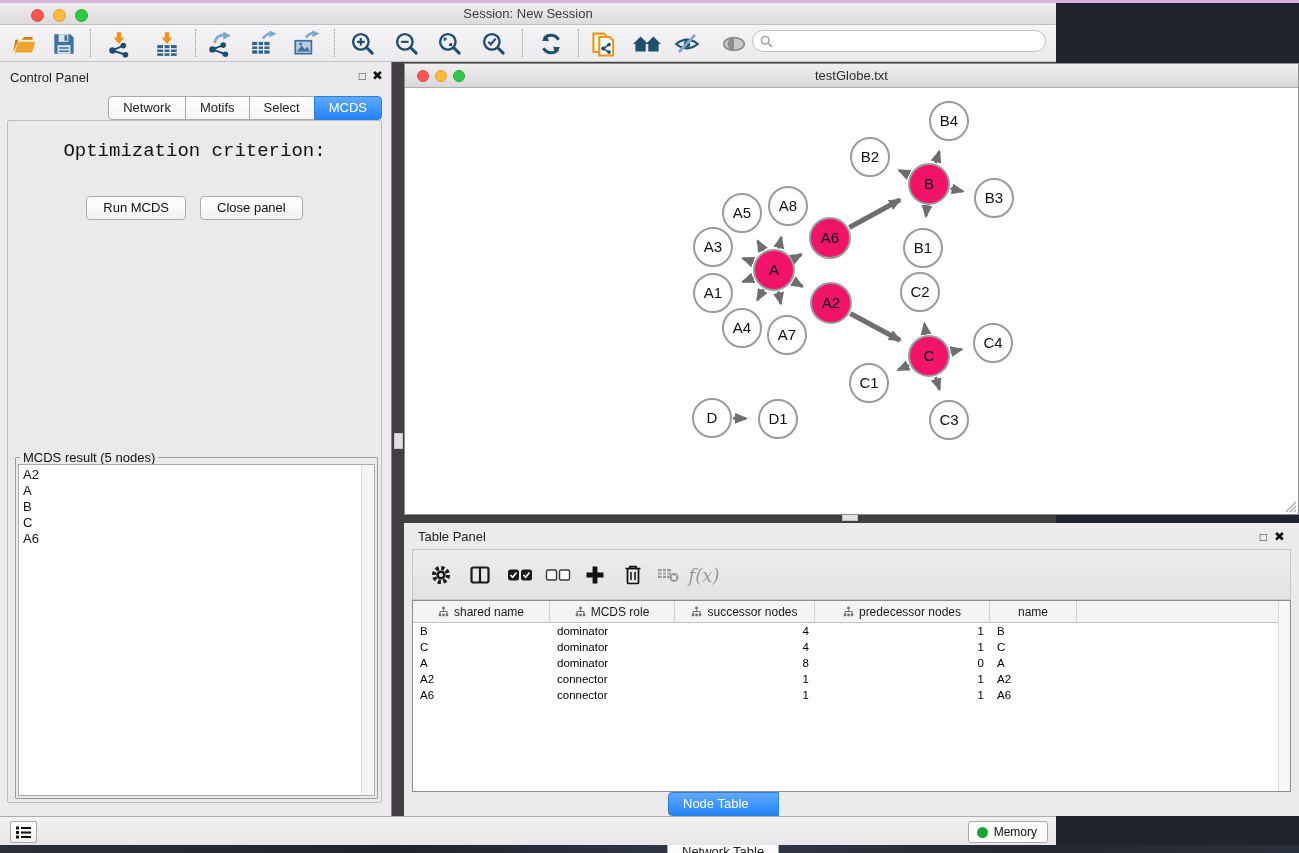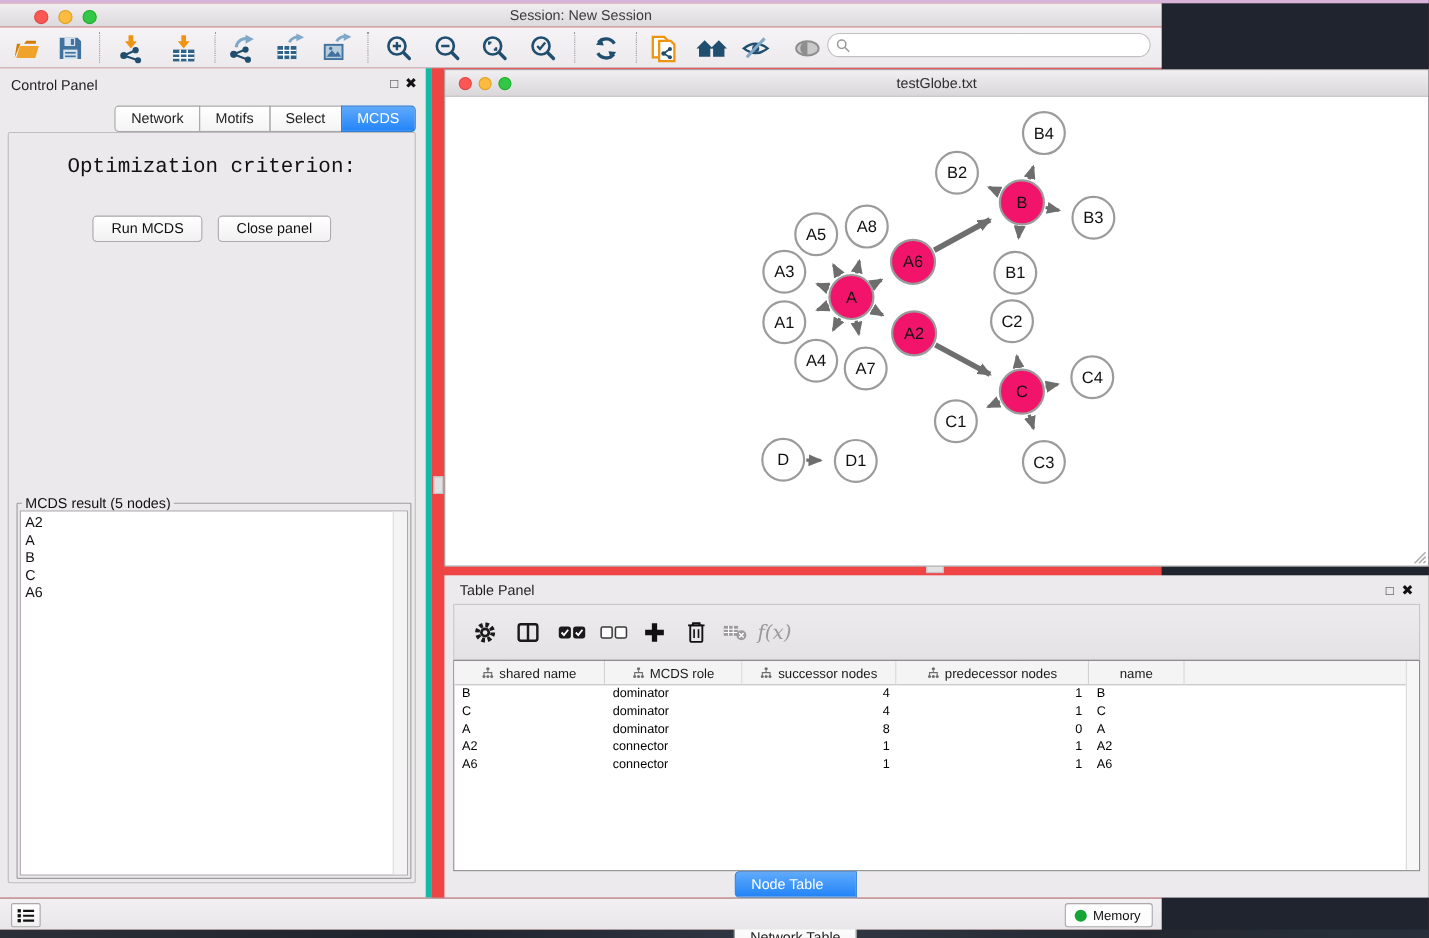--- a/index.html
+++ b/index.html
@@ -2,42 +2,42 @@
 <html><head>
 <meta charset="utf-8">
 <style>
   * { margin:0; padding:0; box-sizing:border-box; }
   html,body { width:1299px; height:853px; }
   body { font-family:"Liberation Sans","DejaVu Sans",sans-serif; background:#1F242E; overflow:hidden; position:relative; }
   .desktop { position:absolute; inset:0; }
   .wallpaper-top { position:absolute; left:0; top:0; width:1299px; height:3px; background:#D9B4DA; }
   .wallpaper-bottom { position:absolute; left:0; top:845px; width:1299px; height:8px;
      background:linear-gradient(90deg,#2B3038,#1E232D 30%,#323845 55%,#232830 80%,#2A303B); }
-  .app { position:absolute; left:0; top:3px; width:1056px; height:842px; background:#ef4444; border-bottom:1px solid #6F6F6F; }
+  .app { position:absolute; left:0; top:3px; width:1056px; height:842px; background:#404040; border-bottom:1px solid #6F6F6F; }
 
   
   .titlebar { position:absolute; left:0; top:0; width:100%; height:22px;
      background:linear-gradient(#F0EEF0,#DCDADC); border-bottom:1px solid #C0BEC0; }
   .titlebar .title { position:absolute; left:0; right:0; top:3px; text-align:center; font-size:13px; color:#3C3C3C; }
   .tl { position:absolute; top:6px; width:13px; height:13px; border-radius:50%; }
   .tl.red { left:31px; background:#FC5753; border:1px solid #DF4744; }
   .tl.yellow { left:53px; background:#FDBC40; border:1px solid #DEA123; }
   .tl.green { left:75px; background:#33C748; border:1px solid #1DAD2B; }
 
   
   .toolbar { position:absolute; left:0; top:22px; width:100%; height:37px;
      background:linear-gradient(#F5F3F5,#ECEAEC); border-bottom:1px solid #C6C4C6; }
   .tbtn { position:absolute; top:3px; width:32px; height:32px; display:flex; align-items:center; justify-content:center; cursor:default; }
   .tsep { position:absolute; top:4px; height:28px; border-left:1px dotted #9A9A9A; }
   .search-box { position:absolute; right:10px; top:5px; width:294px; height:22px; background:#fff;
      border:1px solid #C2C0C2; border-radius:12px; }
   .search-box svg { position:absolute; left:7px; top:4px; }
 
   
-  .control-panel { position:absolute; left:0; top:59px; width:392px; height:754px; background:#ECEAEC; border-right:5px solid #14b8a6; }
+  .control-panel { position:absolute; left:0; top:59px; width:392px; height:754px; background:#ECEAEC; border-right:1px solid #14b8a6; }
   .panel-header { position:absolute; left:0; top:0; width:100%; height:30px; }
   .panel-header .ph-title { position:absolute; left:10px; top:8px; font-size:13px; color:#1F1F1F; }
   .ph-float { position:absolute; top:7px; font-size:12px; color:#333; }
   .ph-close { position:absolute; top:6px; font-size:13px; font-weight:bold; color:#111; }
   .cp-tabs { position:absolute; left:0; right:9px; top:34px; display:flex; justify-content:flex-end; }
   .seg-tab { font-size:13px; color:#222; background:linear-gradient(#FFFFFF,#F4F4F4); border:1px solid #A9A9A9;
      padding:3px 14px 4px; margin-left:-1px; position:relative; cursor:default; }
   .seg-tab:first-child { border-radius:4px 0 0 4px; margin-left:0; }
   .seg-tab:last-child { border-radius:0 4px 4px 0; }
   .seg-tab.active { background:linear-gradient(#5FAAFB,#2384F8); border-color:#2E7FD8; color:#fff; z-index:1; }

